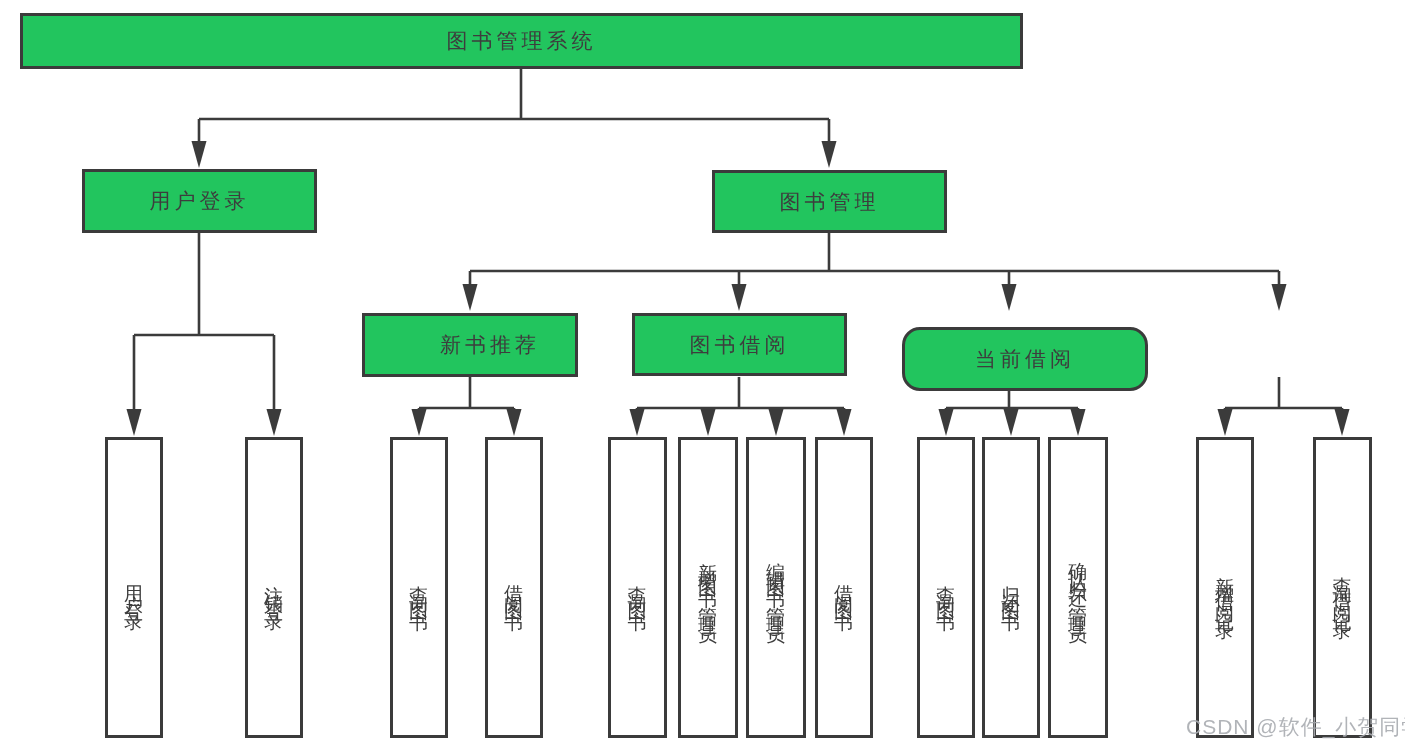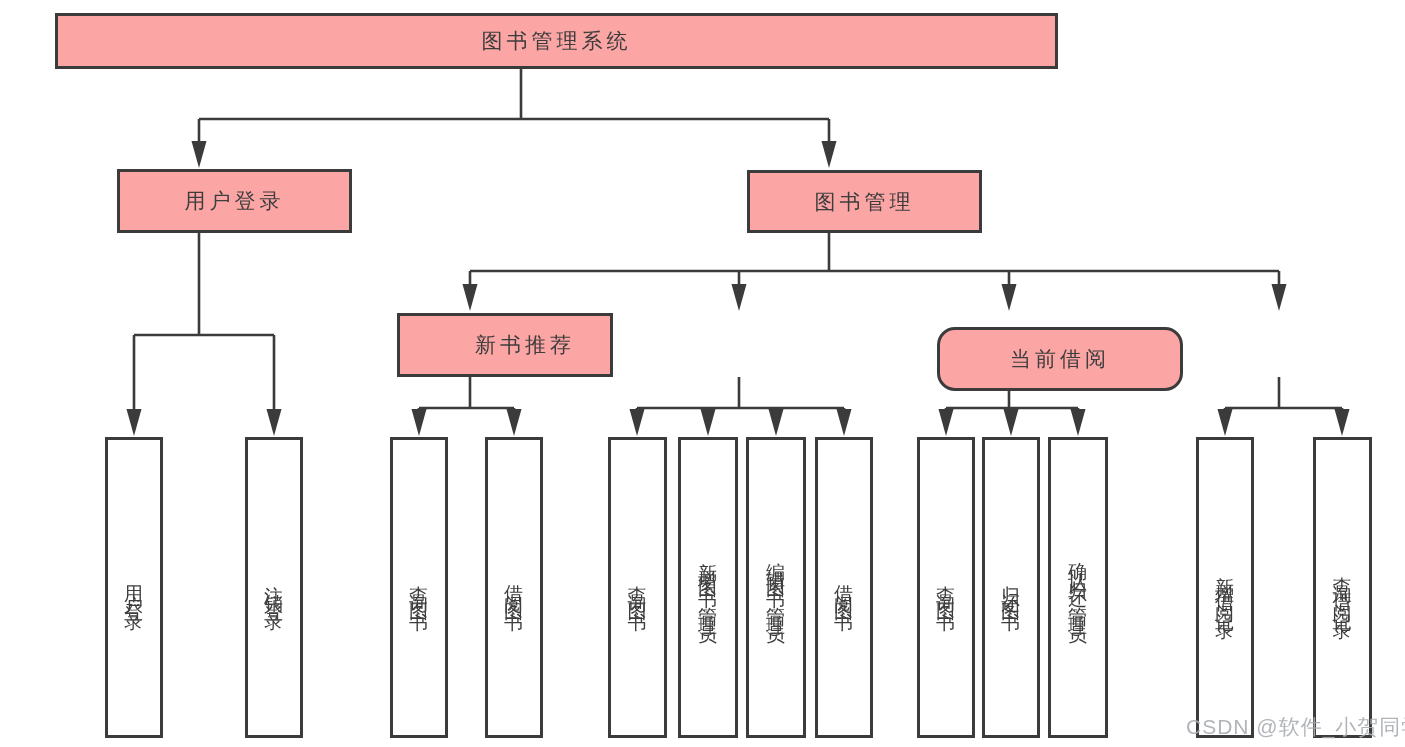--- a/index.html
+++ b/index.html
@@ -19,27 +19,26 @@
   .wires{
     position:absolute;left:0;top:0;width:1405px;height:747px;
     pointer-events:none;
   }
   .wire{stroke:var(--line);stroke-width:2.6;fill:none;}
   .arrow{fill:var(--line);stroke:none;}
   .hnode{
     position:absolute;
     box-sizing:border-box;
     border:3px solid var(--line);
-    background:#fca5a5;
+    background:#22c55e;
     display:flex;align-items:center;justify-content:center;
     color:var(--text);
     font-size:21px;
     letter-spacing:4px;
     white-space:nowrap;
-    margin-left:35px;
   }
   .vnode{
     position:absolute;
     box-sizing:border-box;
     border:3px solid var(--line);
     background:#fff;
     top:437px;height:301px;
     display:flex;align-items:center;justify-content:center;
     color:var(--text);
   }
@@ -103,20 +102,23 @@
   <div class="hnode" style="left:82px;top:169px;width:235px;height:64px;">
     <span>用户登录</span>
   </div>
   <div class="hnode" style="left:712px;top:170px;width:235px;height:63px;">
     <span>图书管理</span>
   </div>
 
   <div class="hnode" style="left:362px;top:313px;width:216px;height:64px;padding-left:40px;">
     <span>新书推荐</span>
   </div>
+  <div class="hnode" style="left:632px;top:313px;width:215px;height:63px;">
+    <span>图书借阅</span>
+  </div>
   <div class="hnode" style="left:902px;top:327px;width:246px;height:64px;border-radius:18px;">
     <span>当前借阅</span>
   </div>
 
   <div class="vnode" style="left:105px;width:58px;">
     <span>用户登录</span>
   </div>
   <div class="vnode" style="left:245px;width:58px;">
     <span>注销登录</span>
   </div>

